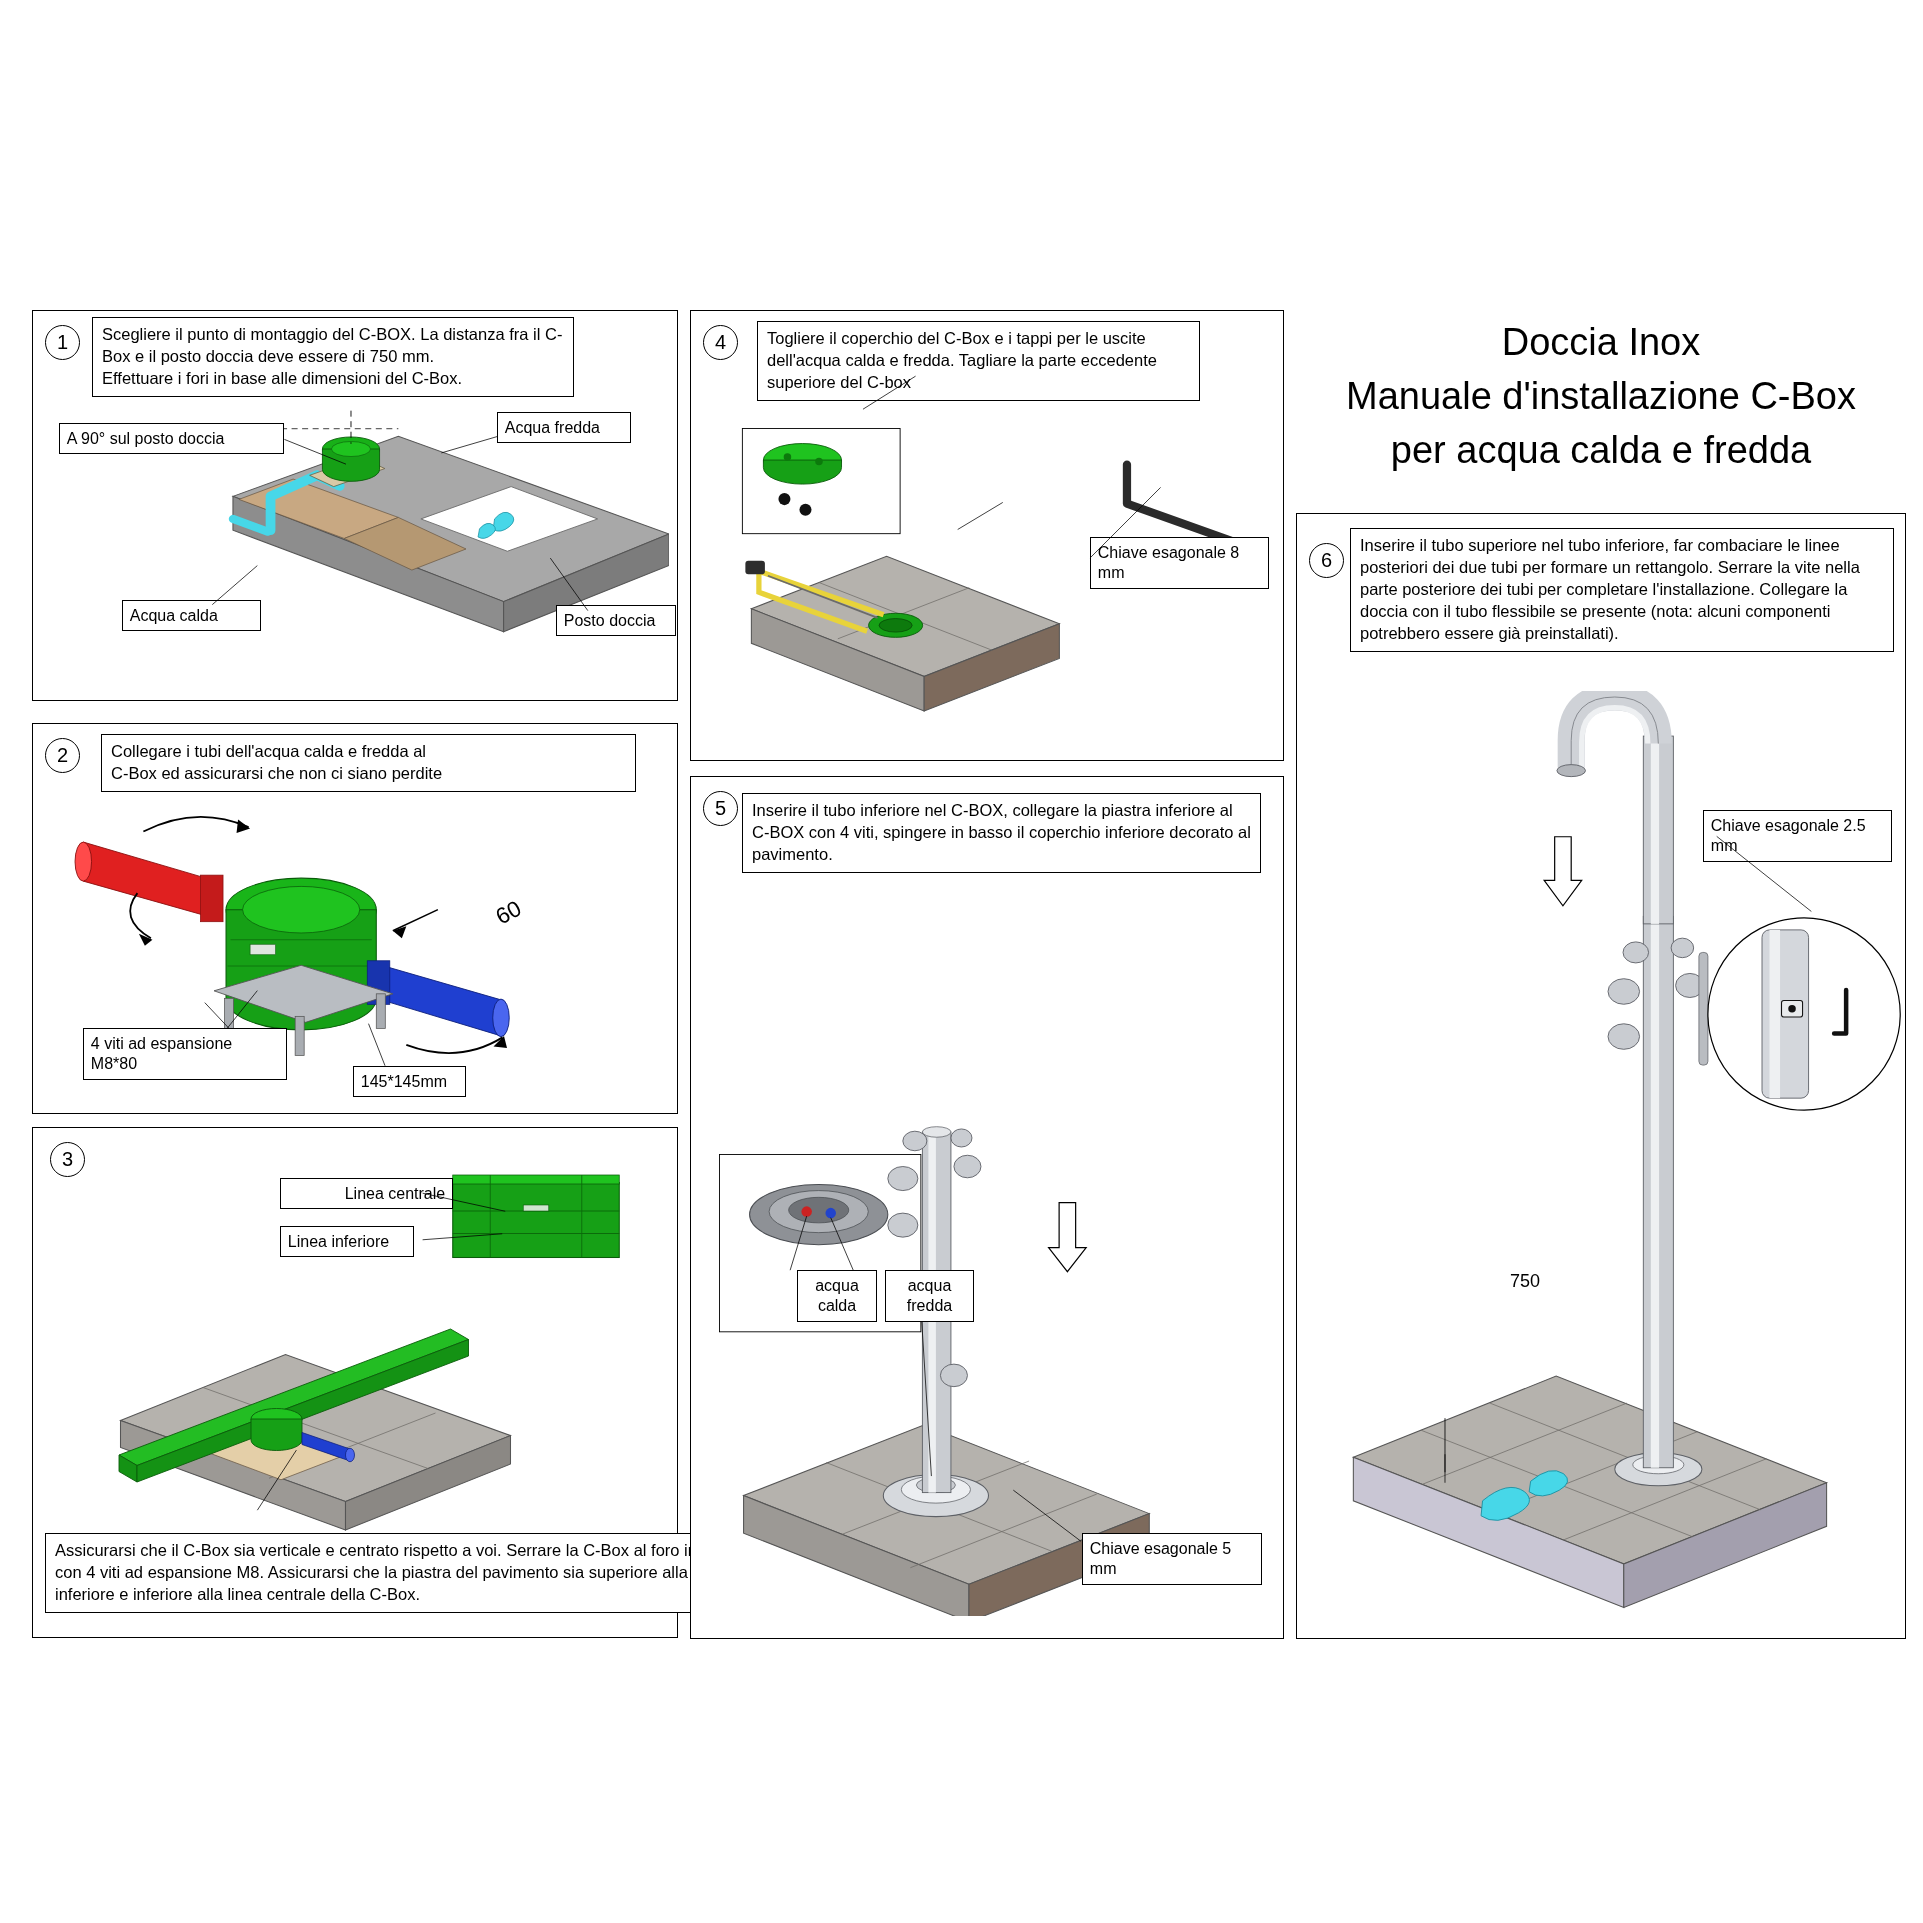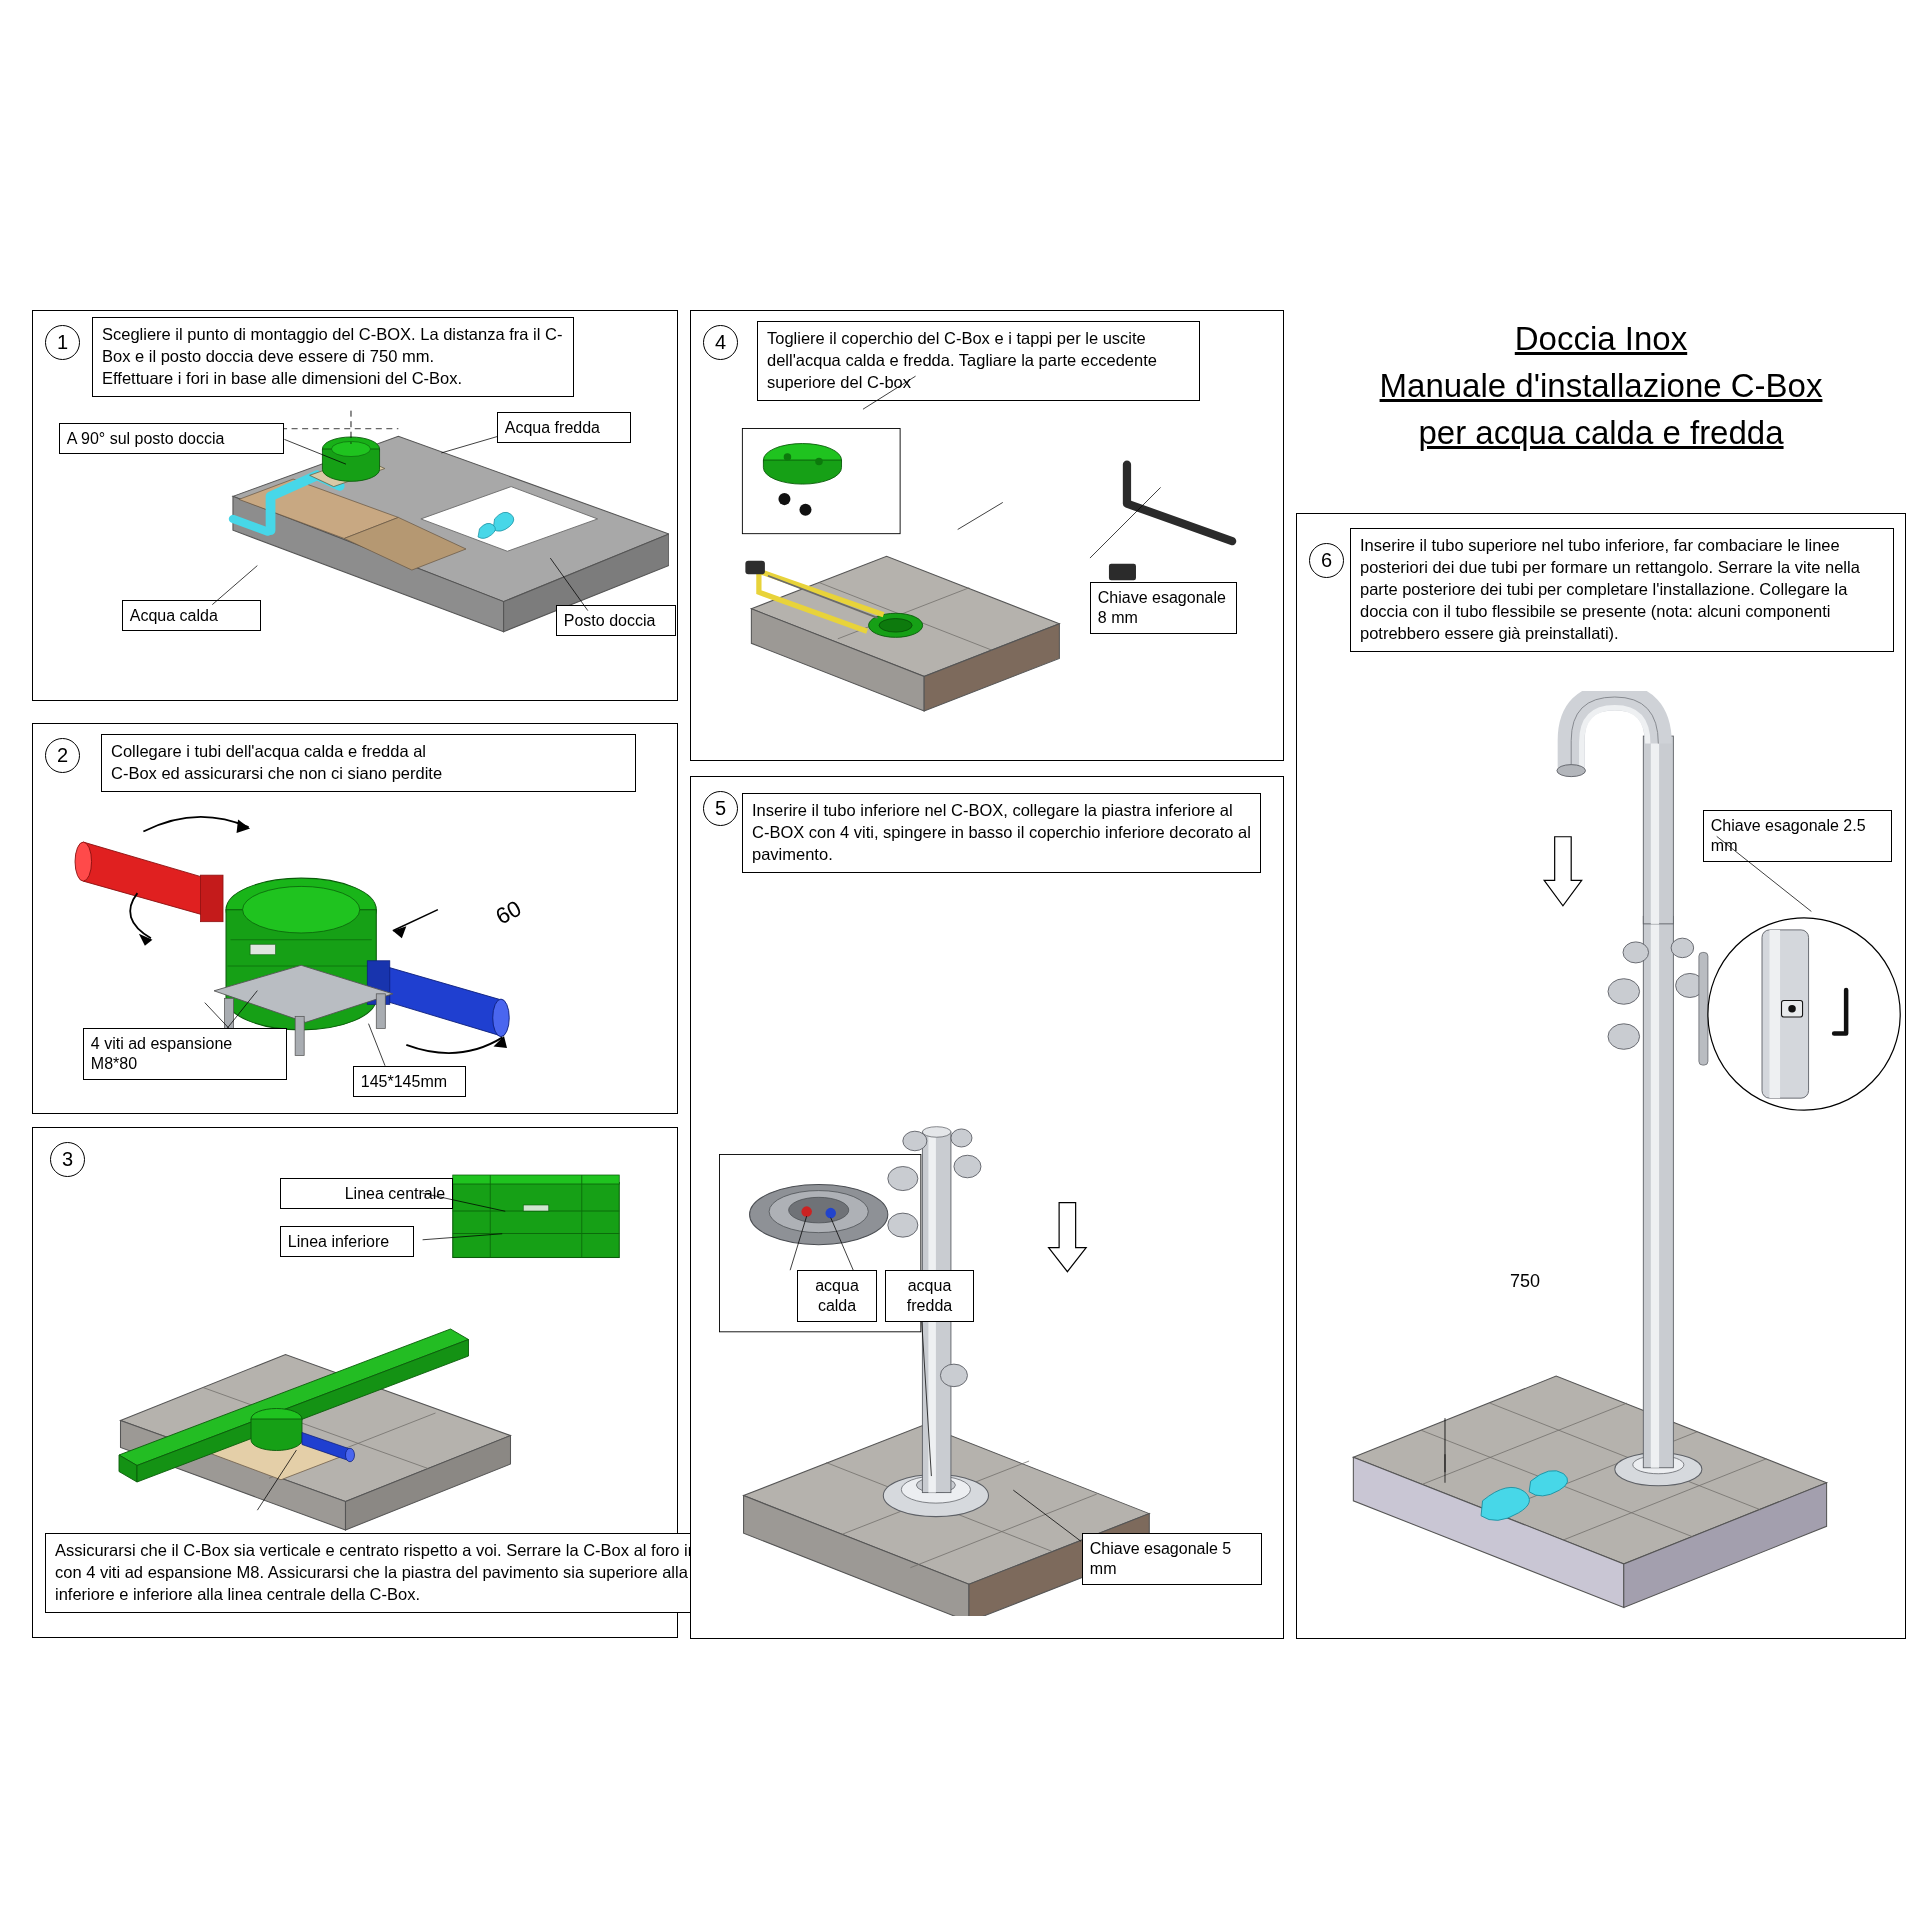--- a/index.html
+++ b/index.html
@@ -56,24 +56,23 @@
     line-height: 1.33;
   }
   .plain {
     position: absolute;
     font-size: 16.5px;
     line-height: 1.3;
   }
   .title {
     position: absolute;
     text-align: center;
-    font-size: 33px;
+    font-size: 38px;
     line-height: 1.42;
     white-space: pre-line;
-    text-decoration: underline;
   }
   svg { display: block; }
   .art {
     position: absolute;
     pointer-events: none;
   }
   .leader {
     position: absolute;
     pointer-events: none;
   }
@@ -257,21 +256,21 @@
 
     <path d="M70,200 L236,258" stroke="#e8d33a" stroke-width="7" fill="none"></path>
     <path d="M70,200 L70,228 L214,280" stroke="#e8d33a" stroke-width="7" fill="none"></path>
     <path d="M82,206 L228,262" stroke="#6b6b6b" stroke-width="2.4" fill="none"></path>
     <rect x="52" y="186" width="26" height="18" rx="4" fill="#2d2d2d"></rect>
 
     <path d="M560,58 L560,110 L700,160" stroke="#2b2b2b" stroke-width="11" fill="none" stroke-linecap="round" stroke-linejoin="round"></path>
     <rect x="540,0" y="196" width="0" height="0" fill="none"></rect>
     <rect x="536" y="190" width="36" height="22" rx="3" fill="#2b2b2b"></rect>
   </svg>
-  <div class="callout" style="left:1090px; top:582px; width:147px;">Chiave esagonale 8 mm</div>
+  <div class="callout" style="left:1090px; top:537px; width:179px;">Chiave esagonale 8 mm</div>
   <svg class="leader" style="left:690px; top:310px;" width="594" height="451" viewBox="0 0 790 600">
     <line x1="532" y1="330" x2="626" y2="236" stroke="#000" stroke-width="1"></line>
     <line x1="300" y1="88" x2="230" y2="132" stroke="#000" stroke-width="1"></line>
     <line x1="416" y1="256" x2="356" y2="292" stroke="#000" stroke-width="1"></line>
   </svg>
 
   <div class="panel" style="left:690px; top:776px; width:594px; height:863px;">
   </div>
   <div class="step-num" style="left:703px; top:791px;">5</div>
   <div class="instr" style="left:742px; top:793px; width:519px;">Inserire il tubo inferiore nel C-BOX, collegare la piastra inferiore al C-BOX con 4 viti, spingere in basso il coperchio inferiore decorato al pavimento.</div>

